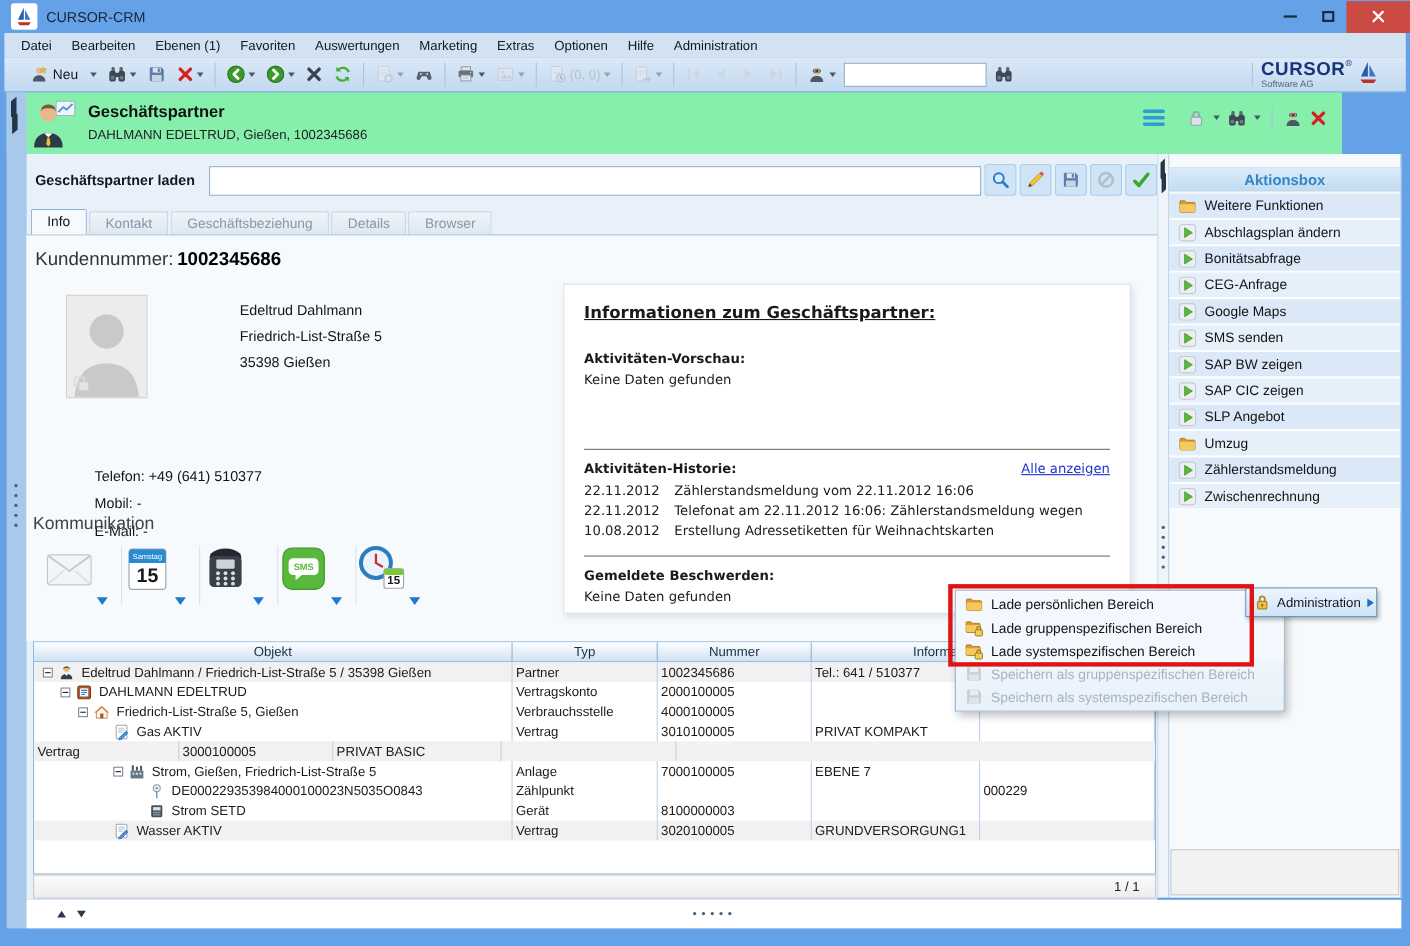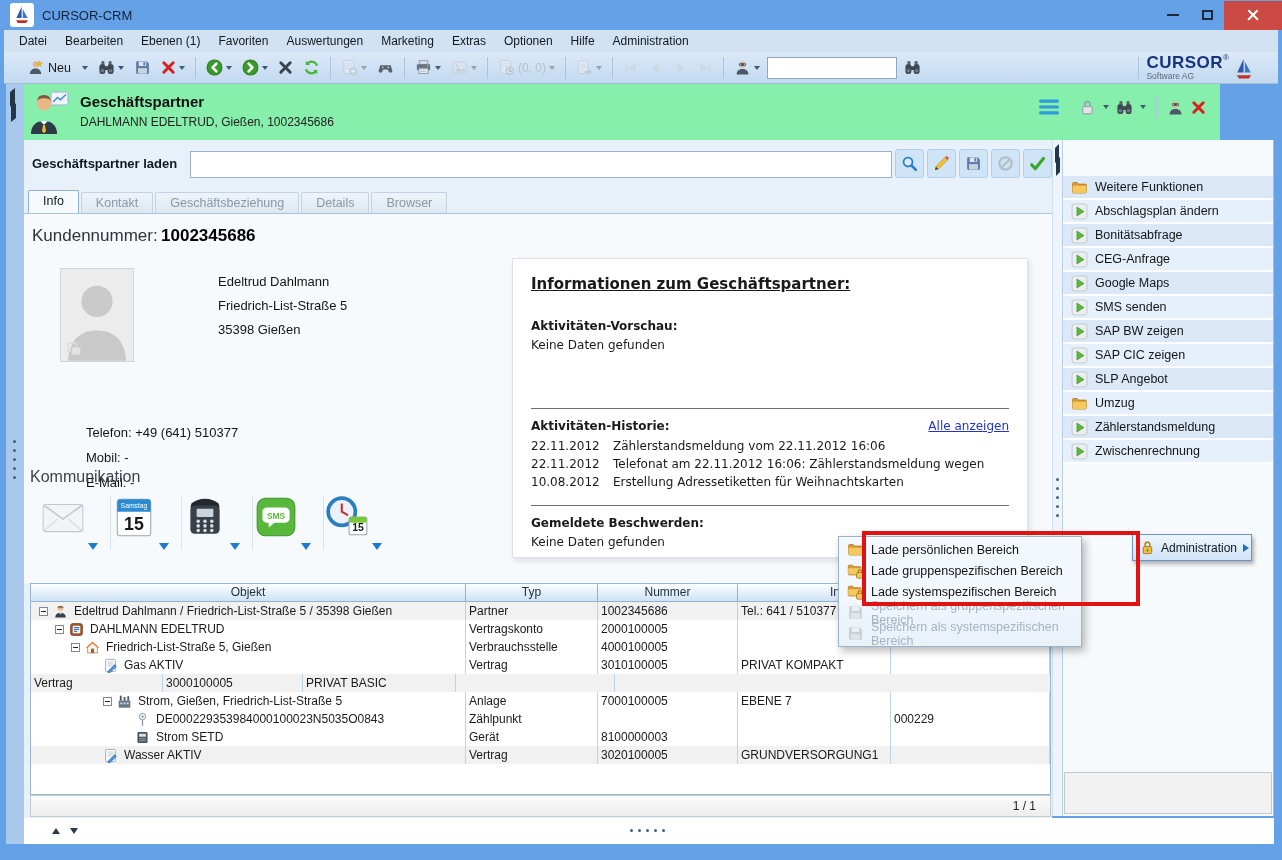--- a/index.html
+++ b/index.html
@@ -26,21 +26,21 @@
   .xw i:nth-child(1){transform:rotate(45deg)}.xw i:nth-child(2){transform:rotate(-45deg)}
   
   .menubar{left:4px;top:30px;width:1274px;height:22px;background:#d2e2f3;display:flex;align-items:center;padding-left:6px}
   .mi{padding:0 9px;line-height:22px;font-size:12px;color:#101820}
   
   .toolbar{left:4px;top:52px;width:1274px;height:32px;background:linear-gradient(#dcE9f8,#c2d9f0);border-bottom:1px solid #9fbcd9;display:flex;align-items:center;padding:0 21px;gap:4px}
   .tbtn{display:flex;align-items:center;gap:3px;padding:2px 3px;border-radius:3px}
   .ic17{width:17px;height:17px}.ic15{width:15px;height:15px}
   .tb-input{width:130px;height:22px;border:1px solid #8ea8c0;background:#fff}
   .counter{font-size:12px;color:#8d9eae}
-  .brand{display:flex;align-items:flex-end;gap:6px;margin-right:4px}
+  .brand{display:flex;align-items:flex-start;gap:6px;margin-right:4px}
   .brand-txt{text-align:left;line-height:1}
   .brand-name{font-size:17px;font-weight:bold;color:#16357e;letter-spacing:.5px}
   .brand-reg{font-size:8px;color:#16357e;vertical-align:top}
   .brand-sub{font-size:8.5px;color:#5a6a7a;margin-top:1px}
   
   .header{left:6px;top:84px;width:1214px;height:56px;background:#86efac}
   .hd-avatar{left:22px;top:6px;width:42px;height:46px}
   .hd-title{left:74px;top:9px;font-size:15px;font-weight:bold;color:#111}
   .hd-sub{left:74px;top:31px;font-size:12px;color:#222}
   .hd-icons{right:14px;top:12px;display:flex;align-items:center;gap:7px}
@@ -105,21 +105,21 @@
   .ab-item{display:flex;align-items:center;gap:7px;height:24px;padding-left:8px;border-bottom:2px solid #fbfdfe;font-size:12.5px;color:#141414}
   .ab-item.odd{background:#dbe8f7}.ab-item.even{background:#e6f0fa}
   .ab-item .ic{width:17px;height:17px}
   .graybox{left:1064px;top:772px;width:208px;height:42px;background:#f2f2f2;border:1px solid #c8c8c8}
   
   .bottombar{left:24px;top:818px;width:1250px;height:26px;background:#fff}
   .tri-up{width:0;height:0;border-left:4.5px solid transparent;border-right:4.5px solid transparent;border-bottom:6px solid #2a3a4a}
   .tri-dn{width:0;height:0;border-left:4.5px solid transparent;border-right:4.5px solid transparent;border-top:6px solid #2a3a4a}
   .hdots{display:flex;gap:5px}
   
-  .popup{left:838px;top:536px;width:244px;background:linear-gradient(#f7fbfe,#e9f1f9);border:1px solid #9ab4cc;box-shadow:3px 4px 8px rgba(0,0,0,.28);z-index:50;padding:2px 0}
+  .popup{left:868px;top:536px;width:300px;background:linear-gradient(#f7fbfe,#e9f1f9);border:1px solid #9ab4cc;box-shadow:3px 4px 8px rgba(0,0,0,.28);z-index:50;padding:2px 0}
   .cm-item{display:flex;align-items:center;gap:7px;height:21px;padding:0 8px;font-size:12.5px;color:#141414}
   .cm-item.hl{background:#f2f8fd}
   .cm-item.dis2{color:#a4b4c4}
   .cm-item .ic{width:17px;height:17px}
   .redrect{left:862px;top:531px;width:278px;height:75px;border:4px solid #e01212;z-index:60;pointer-events:none}
   .adminbtn{left:1132px;top:534px;width:120px;height:27px;background:linear-gradient(#eef6fd,#cfe3f6);border:1px solid #6a95c5;box-shadow:2px 3px 4px rgba(0,0,0,.3);display:flex;align-items:center;gap:6px;padding:0 7px;z-index:55;font-size:12px;color:#101820}
   .adminbtn .ic{width:15px;height:15px}
   .chevblue{width:0;height:0;border-top:4.5px solid transparent;border-bottom:4.5px solid transparent;border-left:6px solid #1e6ec0;margin-left:auto}
 </style>
 </head>
@@ -827,20 +827,21 @@
     <div class="abs vdots" style="left:3px;top:338px">
         <span class="dot"></span>
         <span class="dot"></span>
         <span class="dot"></span>
         <span class="dot"></span>
         <span class="dot"></span>
       </div>
   </div>
 
   <div class="abs sidebar">
+    <div class="abs ab-head">Aktionsbox</div>
     <div class="abs ab-items">
         <div class="ab-item odd">
           <span class="ic">
             <svg viewBox="0 0 16 16">
               <path d="M1.5 4.3c0-.6.4-1 1-1h3.2L7.2 4.8h6.3c.6 0 1 .4 1 1v6.4c0 .6-.4 1-1 1H2.5c-.6 0-1-.4-1-1z" fill="#dc9a30" stroke="#a87418" stroke-width=".7"></path>
               <path d="M1.5 6.3h13v5.9c0 .6-.4 1-1 1H2.5c-.6 0-1-.4-1-1z" fill="#f6c860"></path>
             </svg>
           </span>
           <span>Weitere Funktionen</span>
         </div>

